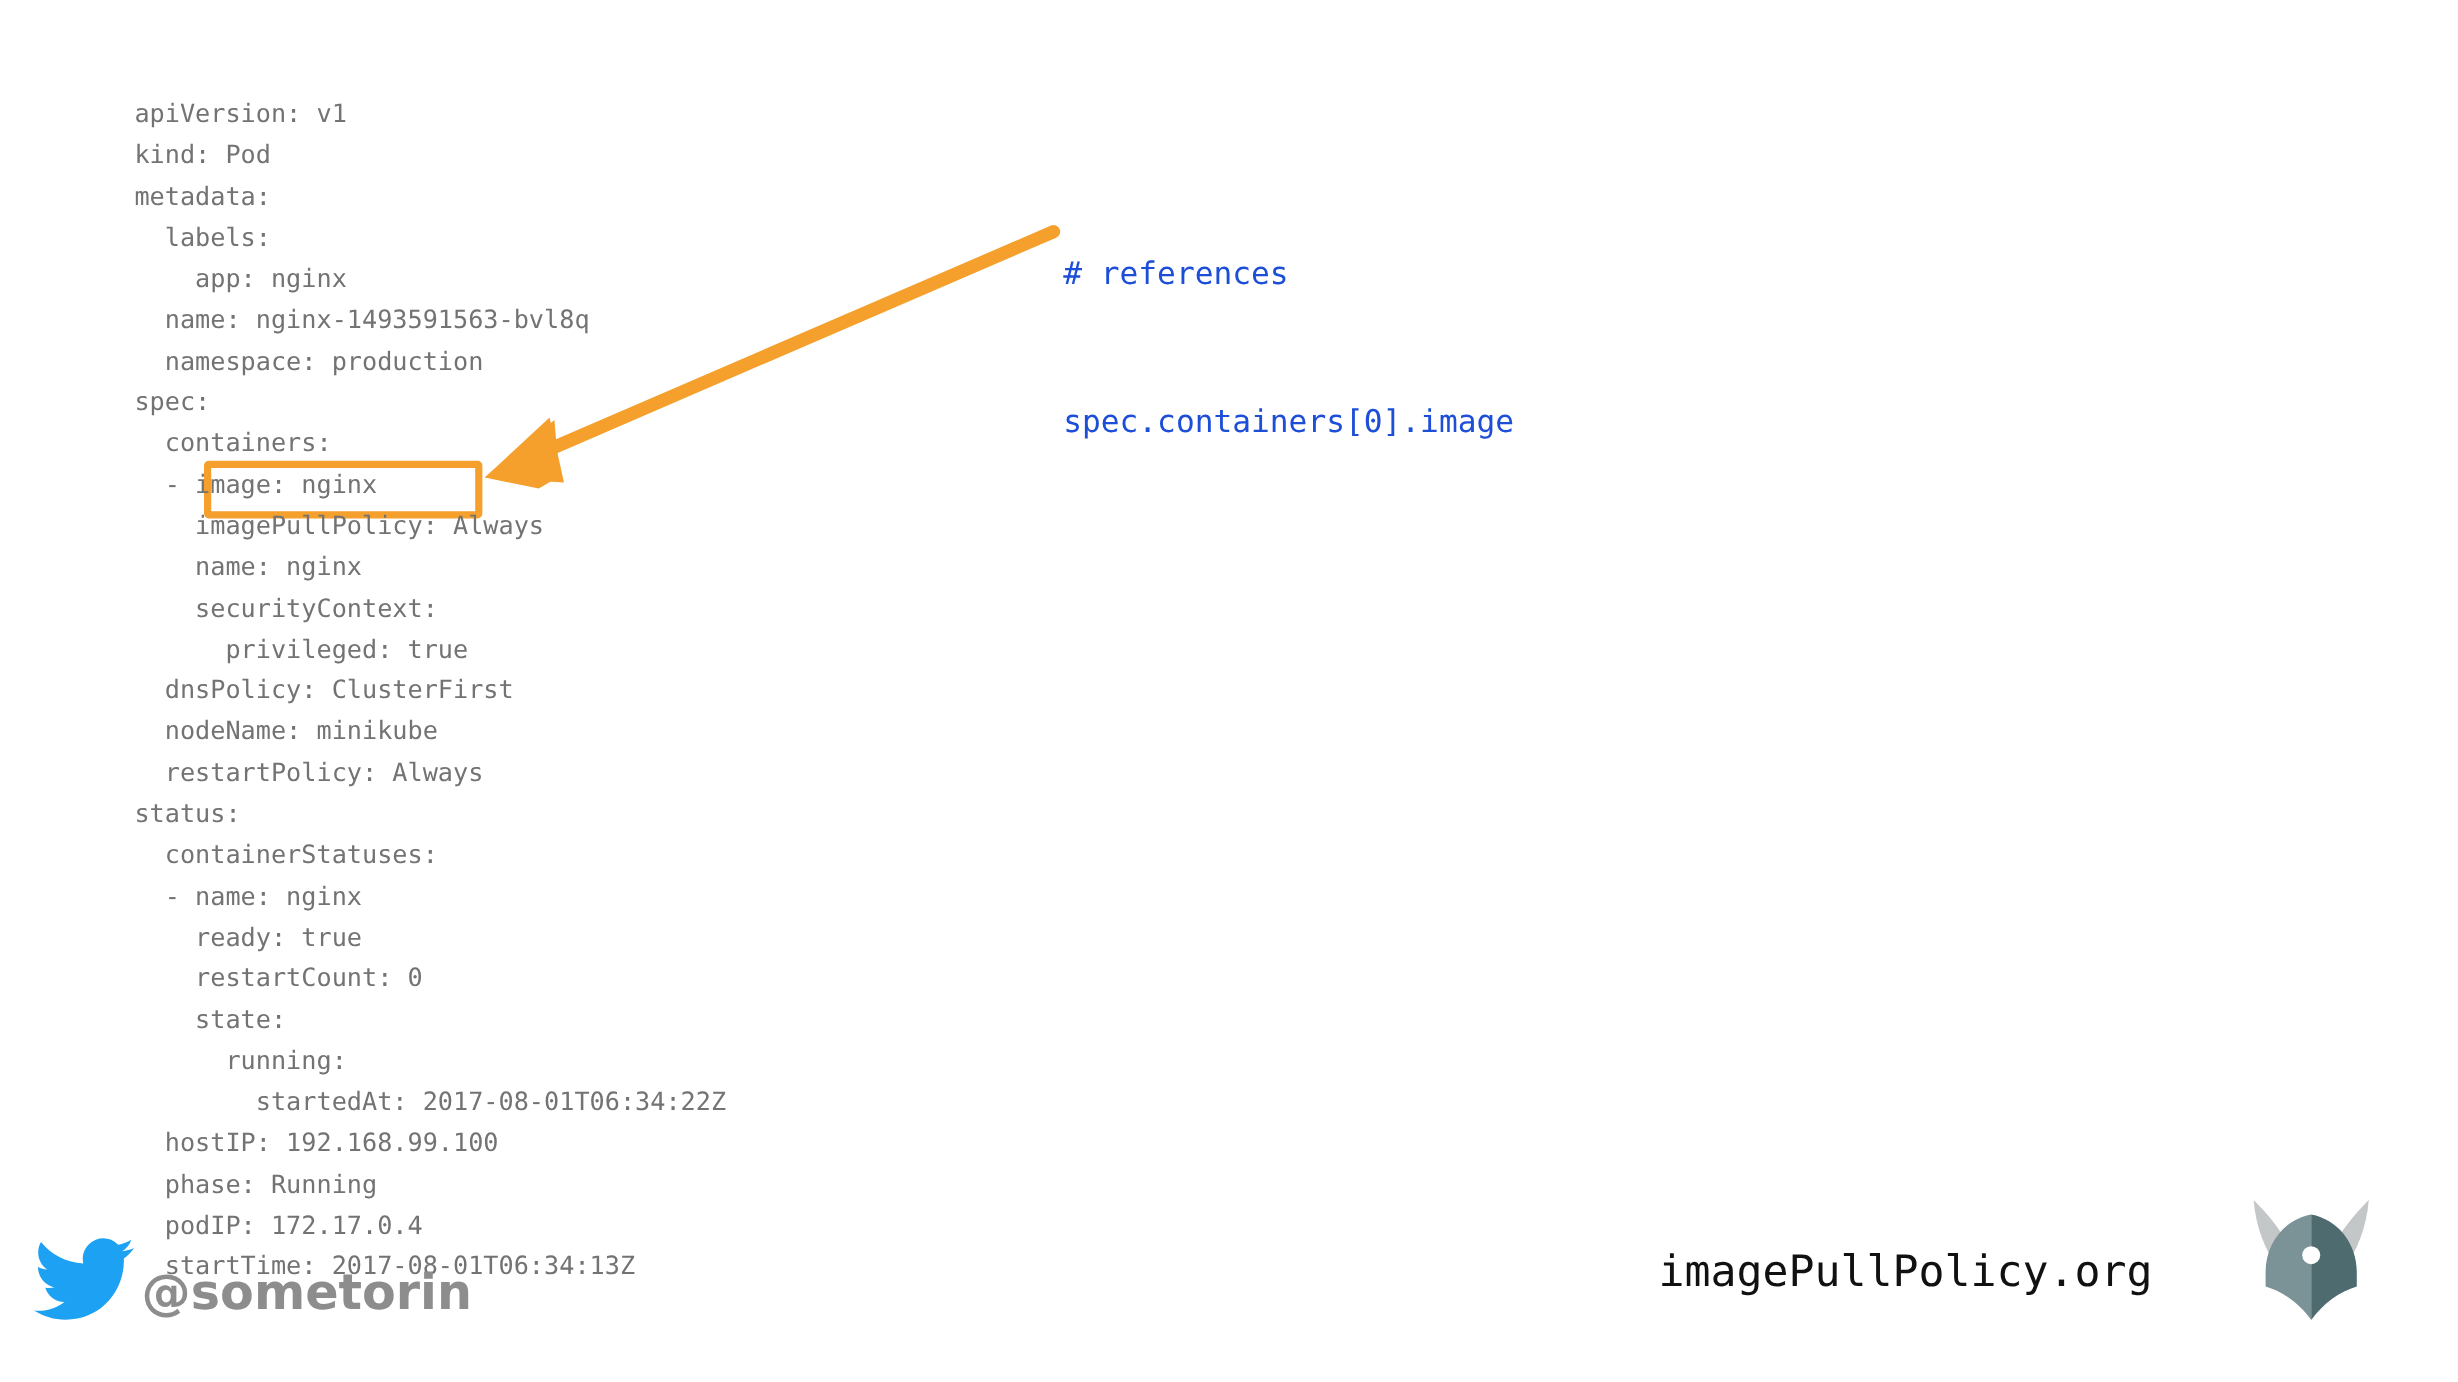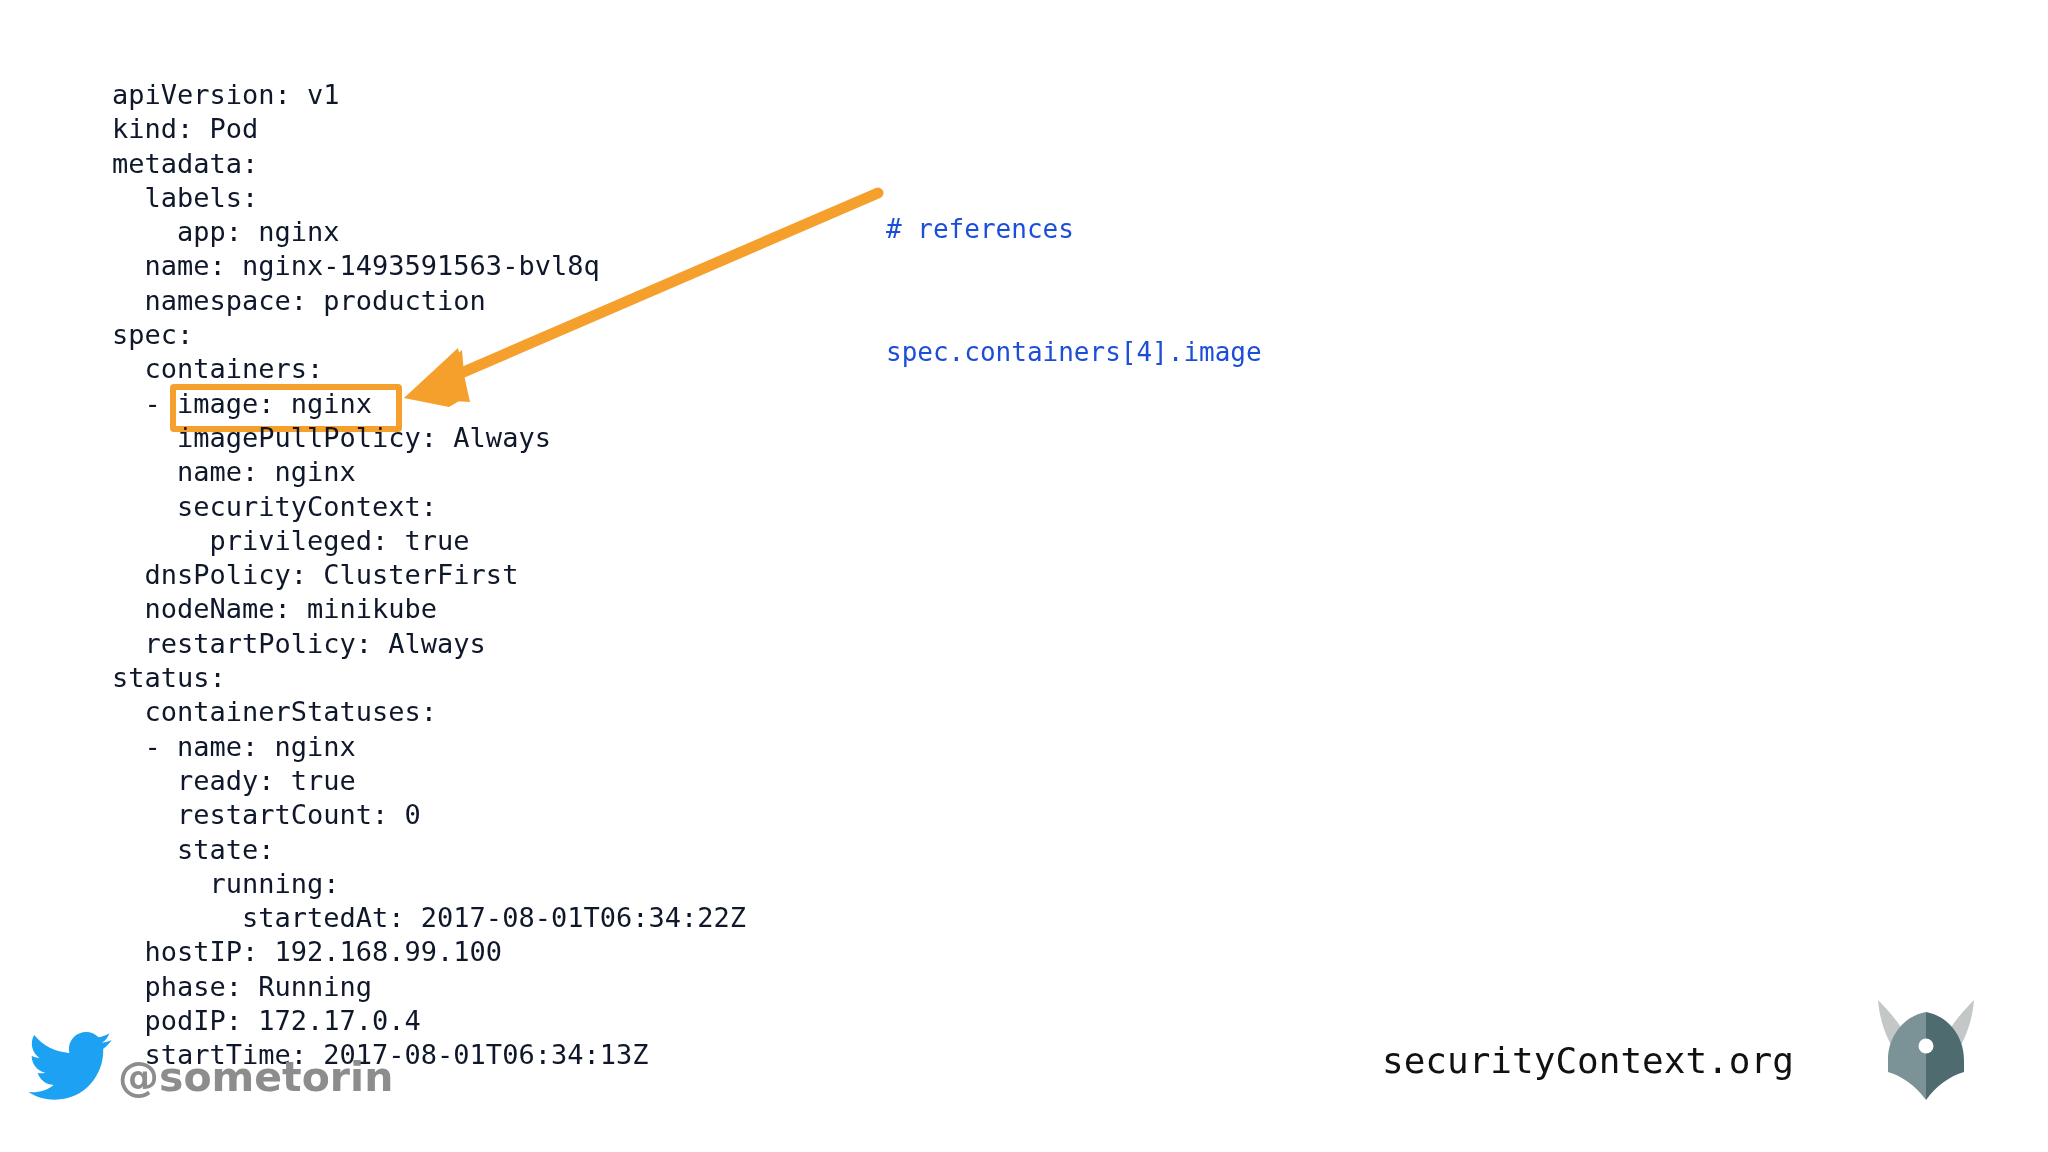--- a/index.html
+++ b/index.html
@@ -18,23 +18,23 @@
     background: #ffffff;
     overflow: hidden;
   }
 
   
   #yaml-block {
     position: absolute;
     left: 112px;
     top: 78px;
     font-family: "DejaVu Sans Mono", monospace;
-    font-size: 27px;
+    font-size: 21px;
     line-height: 34.3px;
-    color: #0f172a;
+    color: #737373;
     white-space: pre;
     letter-spacing: 0px;
     z-index: 3;
   }
   #yaml-block .yline {
     white-space: pre;
     height: 34.3px;
   }
 
   
@@ -131,31 +131,31 @@
   <svg id="arrow-svg" viewBox="0 0 2048 1152" xmlns="http://www.w3.org/2000/svg">
     <g>
       <line x1="878" y1="193" x2="452" y2="377" stroke="#F5A02C" stroke-width="11" stroke-linecap="round"></line>
       <polygon points="404,398 462,350 466,397 449,407" fill="#F5A02C"></polygon>
       <polygon points="404,398 458,348 470,402" fill="#F5A02C"></polygon>
     </g>
   </svg>
 
   <div id="annotation">
     <div># references</div>
-    <div>spec.containers[4].image</div>
+    <div>spec.containers[0].image</div>
   </div>
 
   <div id="twitter-group">
     <svg id="twitter-bird" viewBox="0 0 248 204" xmlns="http://www.w3.org/2000/svg">
       <path fill="#1DA1F2" d="M221.95 51.29c.15 2.17.15 4.34.15 6.53 0 66.73-50.8 143.69-143.69 143.69v-.04c-27.44.04-54.31-7.82-77.41-22.64 3.99.48 8 .72 12.02.73 22.74.02 44.83-7.61 62.72-21.66-21.61-.41-40.56-14.5-47.18-35.07 7.57 1.46 15.37 1.16 22.8-.87-23.56-4.76-40.51-25.46-40.51-49.5v-.64c7.02 3.91 14.88 6.08 22.92 6.32C11.58 63.31 4.74 33.79 18.14 10.71c25.64 31.55 63.47 50.73 104.08 52.76-4.07-17.54 1.49-35.92 14.61-48.25 20.34-19.12 52.33-18.14 71.45 2.19 11.31-2.23 22.15-6.38 32.07-12.26-3.77 11.69-11.66 21.62-22.2 27.93 10.01-1.18 19.79-3.86 29-7.95-6.78 10.16-15.32 19.01-25.2 26.16z"></path>
     </svg>
     <div id="twitter-handle">@sometorin</div>
   </div>
 
-  <div id="opa-url">securityContext.org</div>
+  <div id="opa-url">imagePullPolicy.org</div>
 
   <svg id="opa-logo" viewBox="0 0 142 132" xmlns="http://www.w3.org/2000/svg">
 
     <path fill="#C4C7C7" d="M10 28 C 22 40, 34 54, 41 70 L 30 84 C 20 70, 12 52, 10 28 Z"></path>
 
     <path fill="#C4C7C7" d="M106 28 C 94 40, 82 54, 75 70 L 86 84 C 96 70, 104 52, 106 28 Z"></path>
 
     <path fill="#7B9296" d="M58 40 C 36 44, 20 64, 20 88 L 20 100 C 34 104, 48 114, 58 128 Z"></path>
 
     <path fill="#4E6B70" d="M58 40 C 80 44, 96 64, 96 88 L 96 100 C 82 104, 68 114, 58 128 Z"></path>

